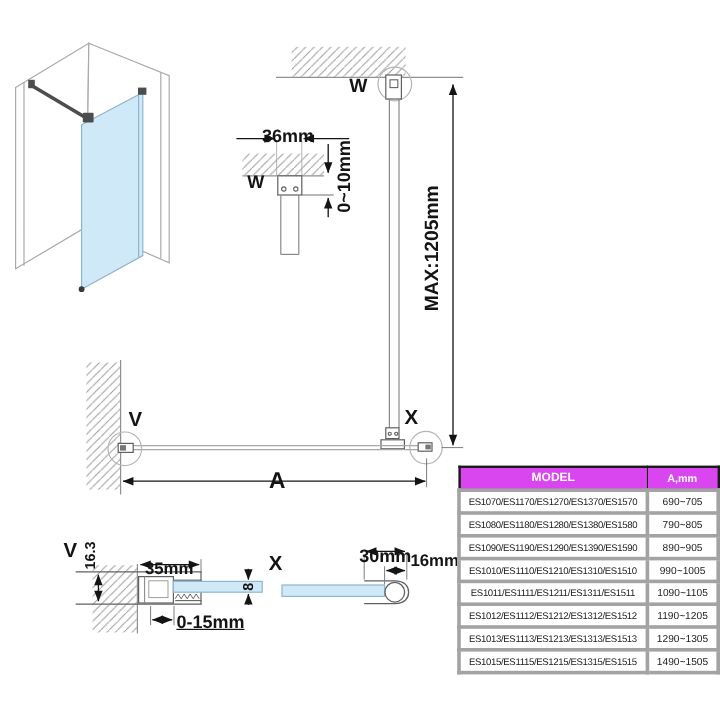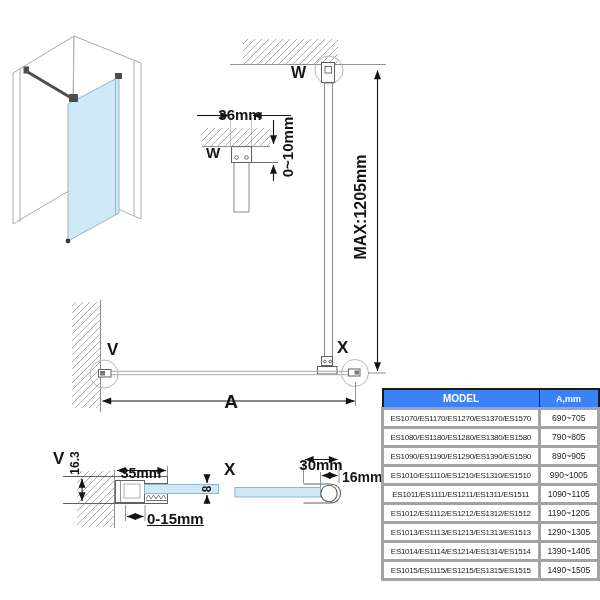--- a/index.html
+++ b/index.html
@@ -6,21 +6,21 @@
   .canvas{position:relative;width:600px;height:600px;background:#ffffff;overflow:hidden;
           font-family:"Liberation Sans",sans-serif;}
   svg{position:absolute;left:0;top:0;}
   .lbl{position:absolute;font-weight:bold;color:#141414;line-height:1;white-space:nowrap;
        font-family:"Liberation Sans",sans-serif;}
   .ctr{transform:translate(-50%,-50%);margin-top:12px;}
   .rot{transform:translate(-50%,-50%) rotate(-90deg);}
   
   .spec-table{position:absolute;left:381px;top:388px;border-collapse:collapse;
               border:2px solid #1a1a1a;background:#fff;}
-  .spec-table th{background:#3b82f6;color:#fff;font-weight:bold;border:1px solid #1a1a1a;
+  .spec-table th{background:#d946ef;color:#fff;font-weight:bold;border:1px solid #1a1a1a;
                  height:17px;padding:0 2px;}
   .spec-table th.model-h{width:153px;font-size:10px;}
   .spec-table th.a-h{width:56px;font-size:9px;}
   .spec-table td{border:3px solid #a3a3a3;height:16px;text-align:center;color:#1c1c1c;
                  padding:0 1px;}
   .spec-table td.model-cell{font-size:8px;letter-spacing:-0.3px;}
   .spec-table td.a-cell{font-size:8.5px;}
 </style>
 </head>
 <body>
@@ -161,21 +161,21 @@
   <div class="lbl" style="left:107px;top:341px;font-size:17px;">V</div>
   <div class="lbl" style="left:337px;top:339px;font-size:17px;">X</div>
   <div class="lbl ctr" style="left:231px;top:389px;font-size:19px;">A</div>
   <div class="lbl" style="left:53px;top:450px;font-size:17px;">V</div>
   <div class="lbl rot" style="left:75px;top:463px;font-size:12px;">16.3</div>
   <div class="lbl ctr" style="left:141px;top:461px;font-size:14px;">35mm</div>
   <div class="lbl" style="left:147px;top:511px;font-size:15px;text-decoration:underline;">0-15mm</div>
   <div class="lbl rot" style="left:207px;top:489px;font-size:12px;">8</div>
   <div class="lbl" style="left:224px;top:461px;font-size:17px;">X</div>
   <div class="lbl ctr" style="left:321px;top:452px;font-size:15px;">30mm</div>
-  <div class="lbl" style="left:342px;top:470px;font-size:14px;">16mm</div>
+  <div class="lbl" style="left:342px;top:460px;font-size:14px;">16mm</div>
 
   <table class="spec-table">
     <thead>
       <tr>
         <th class="model-h">MODEL</th>
         <th class="a-h">A,mm</th>
       </tr>
     </thead>
     <tbody>
       <tr>
@@ -200,23 +200,19 @@
       </tr>
       <tr>
         <td class="model-cell">ES1012/ES1112/ES1212/ES1312/ES1512</td>
         <td class="a-cell">1190~1205</td>
       </tr>
       <tr>
         <td class="model-cell">ES1013/ES1113/ES1213/ES1313/ES1513</td>
         <td class="a-cell">1290~1305</td>
       </tr>
       <tr>
-        <td class="model-cell">ES1014/ES1114/ES1214/ES1314/ES1514</td>
-        <td class="a-cell">1390~1405</td>
-      </tr>
-      <tr>
         <td class="model-cell">ES1015/ES1115/ES1215/ES1315/ES1515</td>
         <td class="a-cell">1490~1505</td>
       </tr>
     </tbody>
   </table>
 
 </div>
 
 </body></html>

